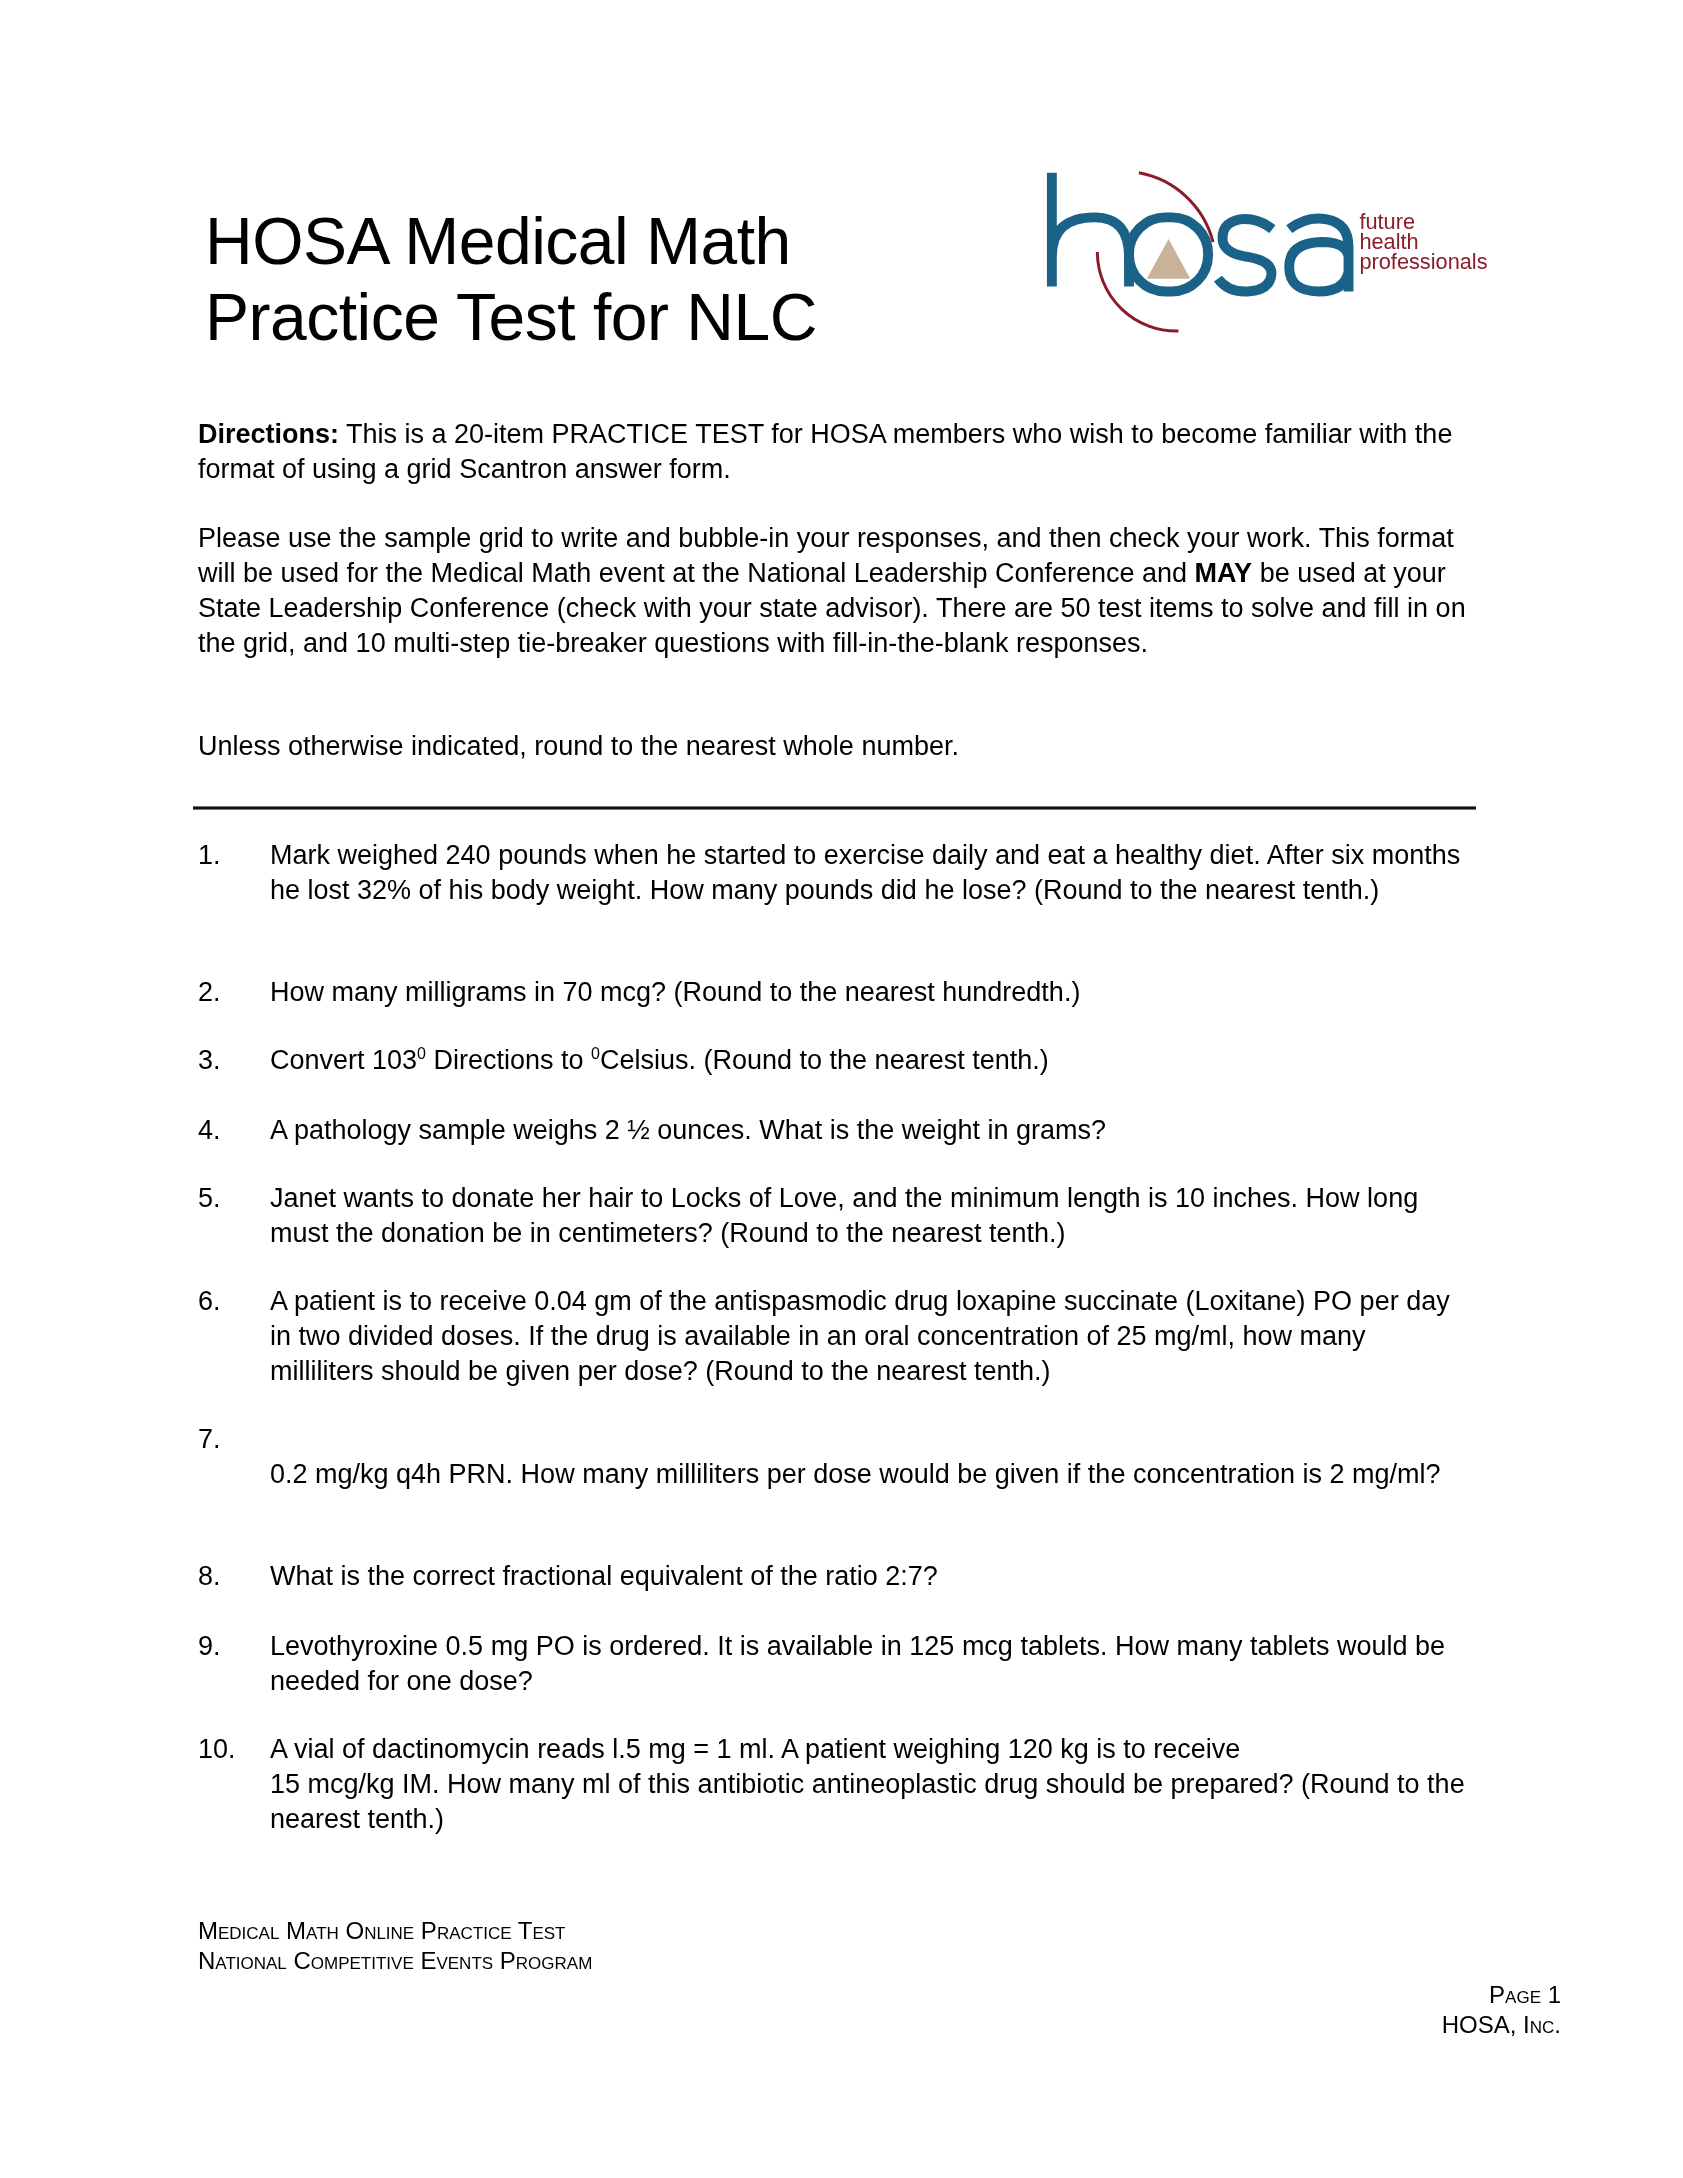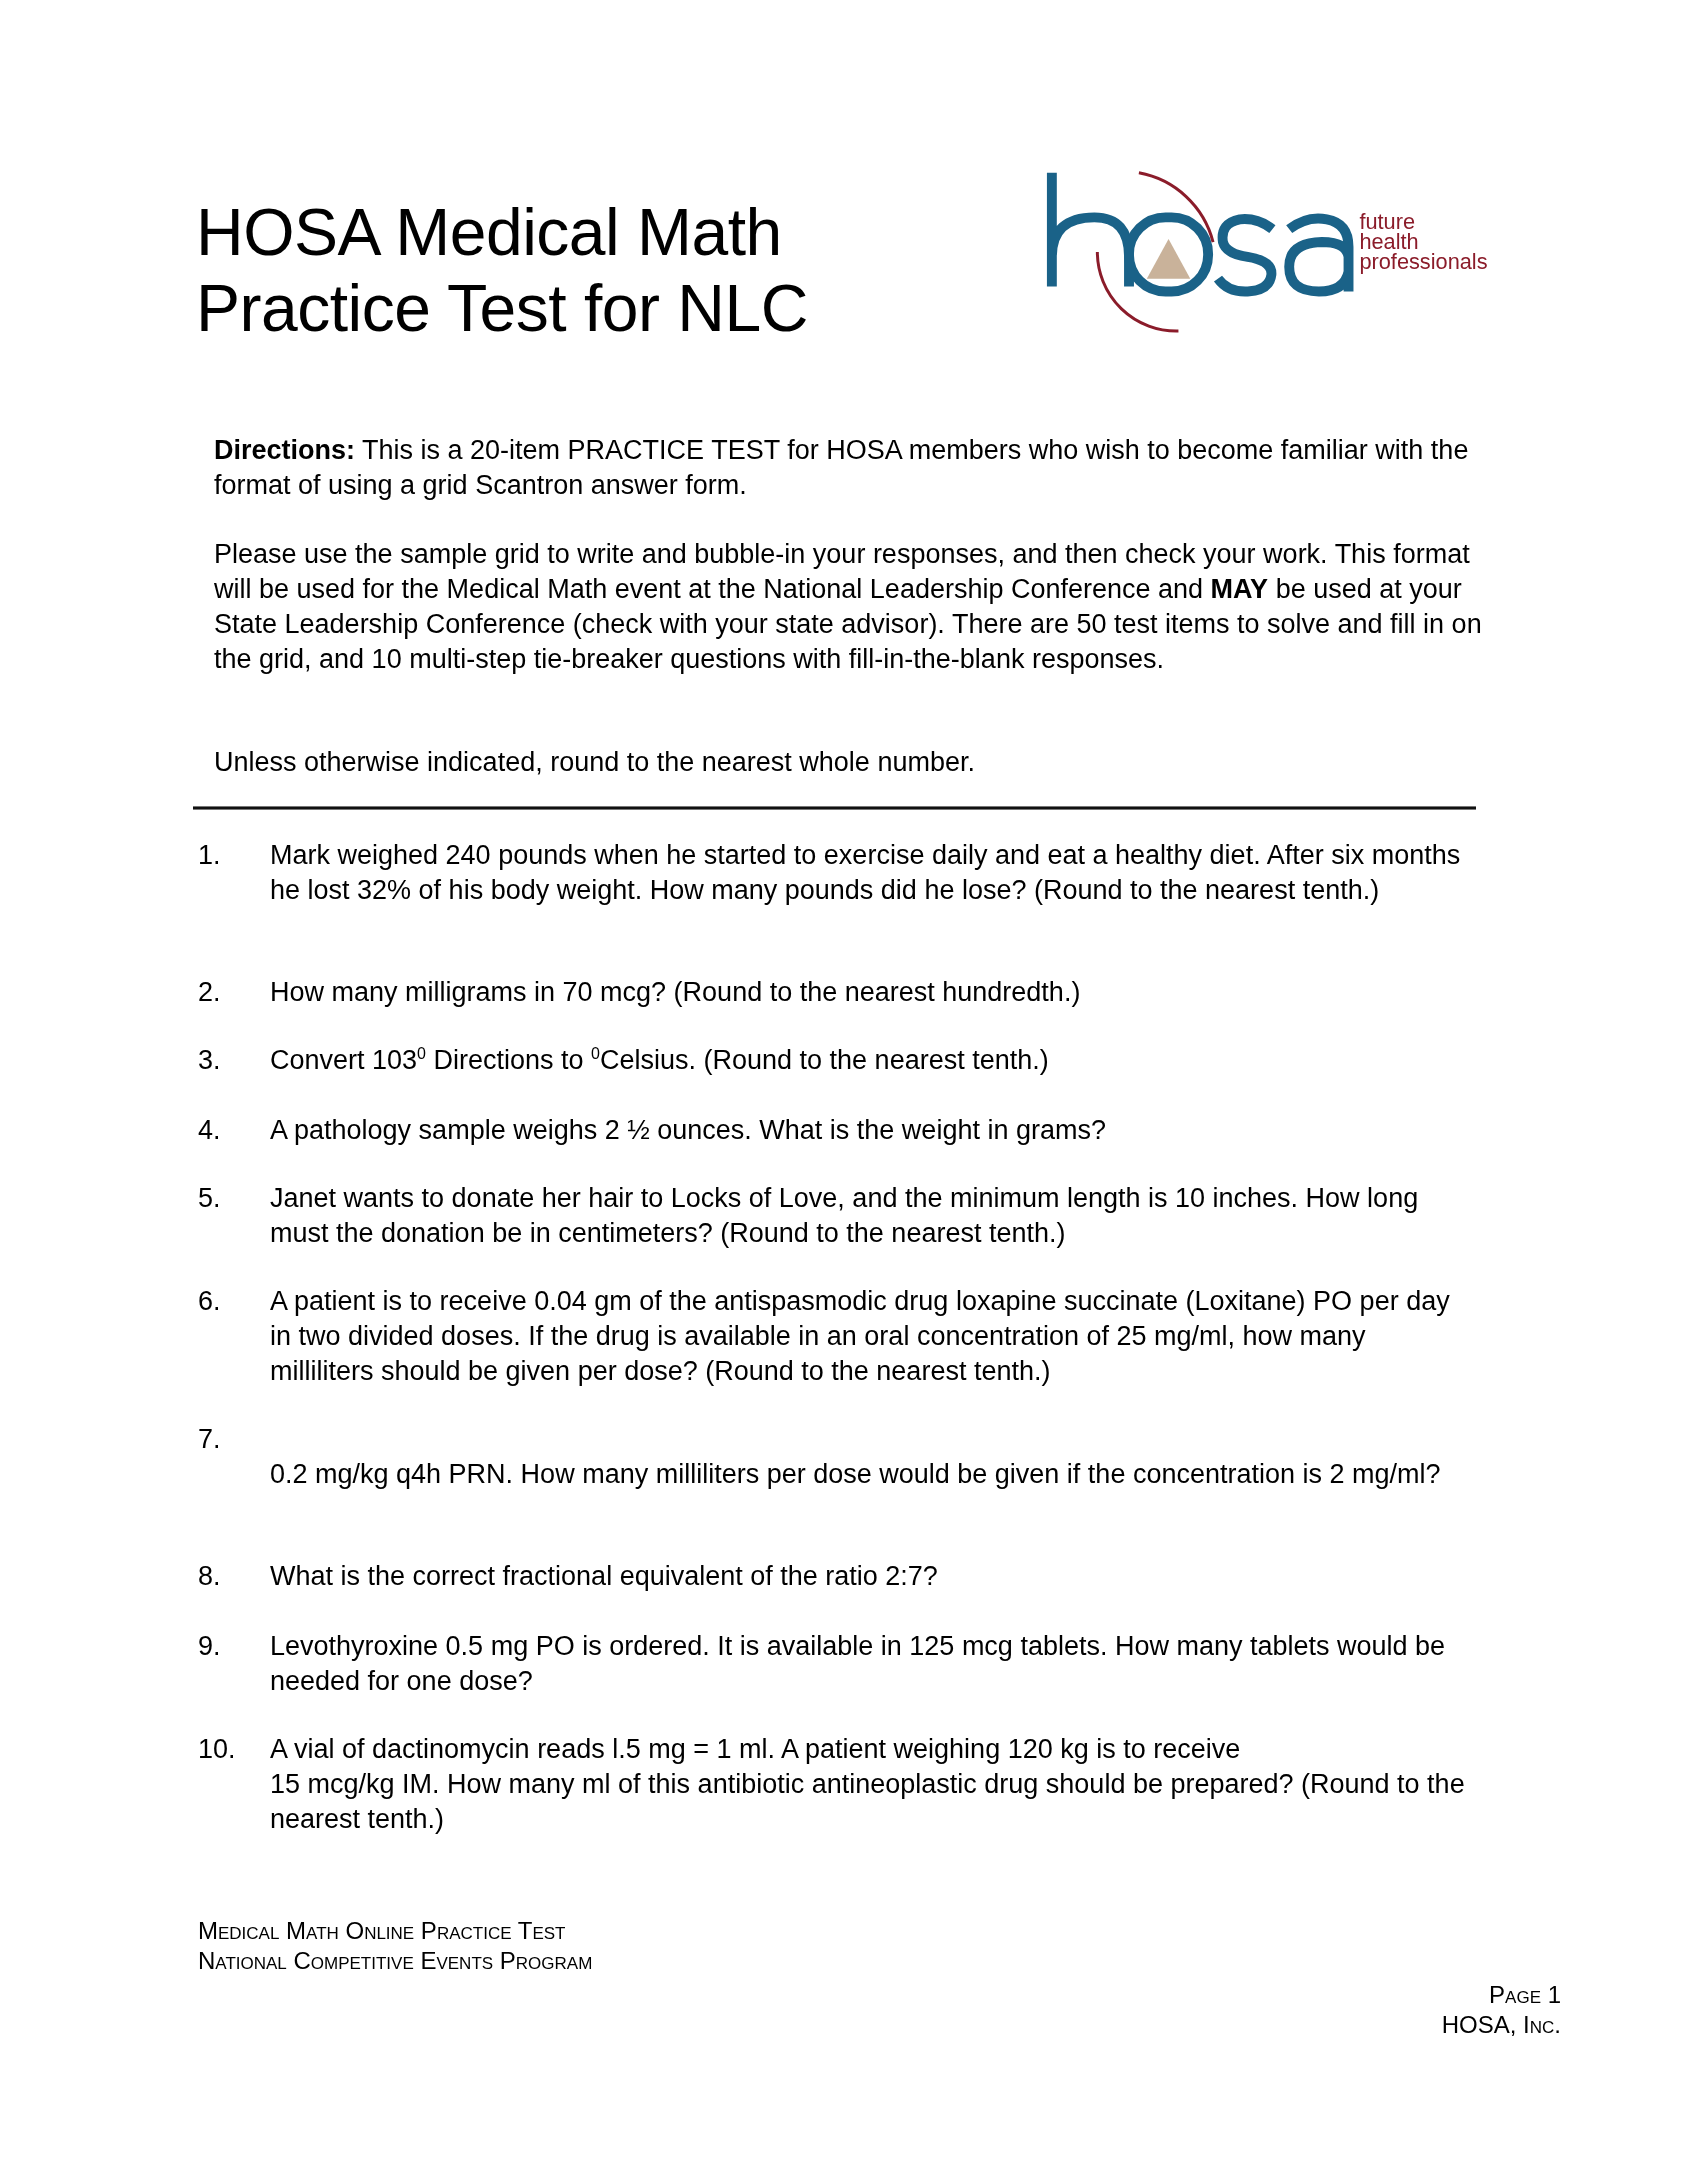--- a/index.html
+++ b/index.html
@@ -1,20 +1,20 @@
 <!DOCTYPE html>
 <html><head>
 <meta charset="utf-8">
 <style>
   html, body { margin:0; padding:0; background:#ffffff; }
   body { width:1683px; height:2178px; position:relative; overflow:hidden;
          font-family:"Liberation Sans", sans-serif; color:#000; }
-  .title { position:absolute; left:196px; top:194px; font-size:66px; line-height:76px; font-weight:normal; margin:0; letter-spacing:-0.5px; }
+  .title { position:absolute; left:196px; top:194px; font-size:66px; line-height:76px; font-weight:normal; margin:9px; letter-spacing:-0.5px; }
   .logo { position:absolute; left:1030px; top:158px; width:465px; height:178px; }
-  .para { position:absolute; left:198px; width:1287px; font-size:27px; line-height:35px; margin:16px; }
+  .para { position:absolute; left:198px; width:1287px; font-size:27px; line-height:35px; margin:0; }
   .para b { font-weight:bold; }
   .rule { position:absolute; left:193px; top:806px; width:1283px; height:2px; background:#111; border-top:1px solid #777; border-bottom:1px solid #777; }
   .q { position:absolute; left:198px; width:1287px; font-size:27px; line-height:35px; }
   .q .num { position:absolute; left:0; top:0; width:59px; }
   .q .txt { margin-left:72px; display:block; width:1213px; }
   sup { font-size:16px; line-height:0; vertical-align:super; }
   .footer { position:absolute; font-size:24px; line-height:30px; font-variant:small-caps; }
   .footer.left { left:198px; top:1916px; }
   .footer.right { right:122px; top:1980px; text-align:right; }
 </style>

